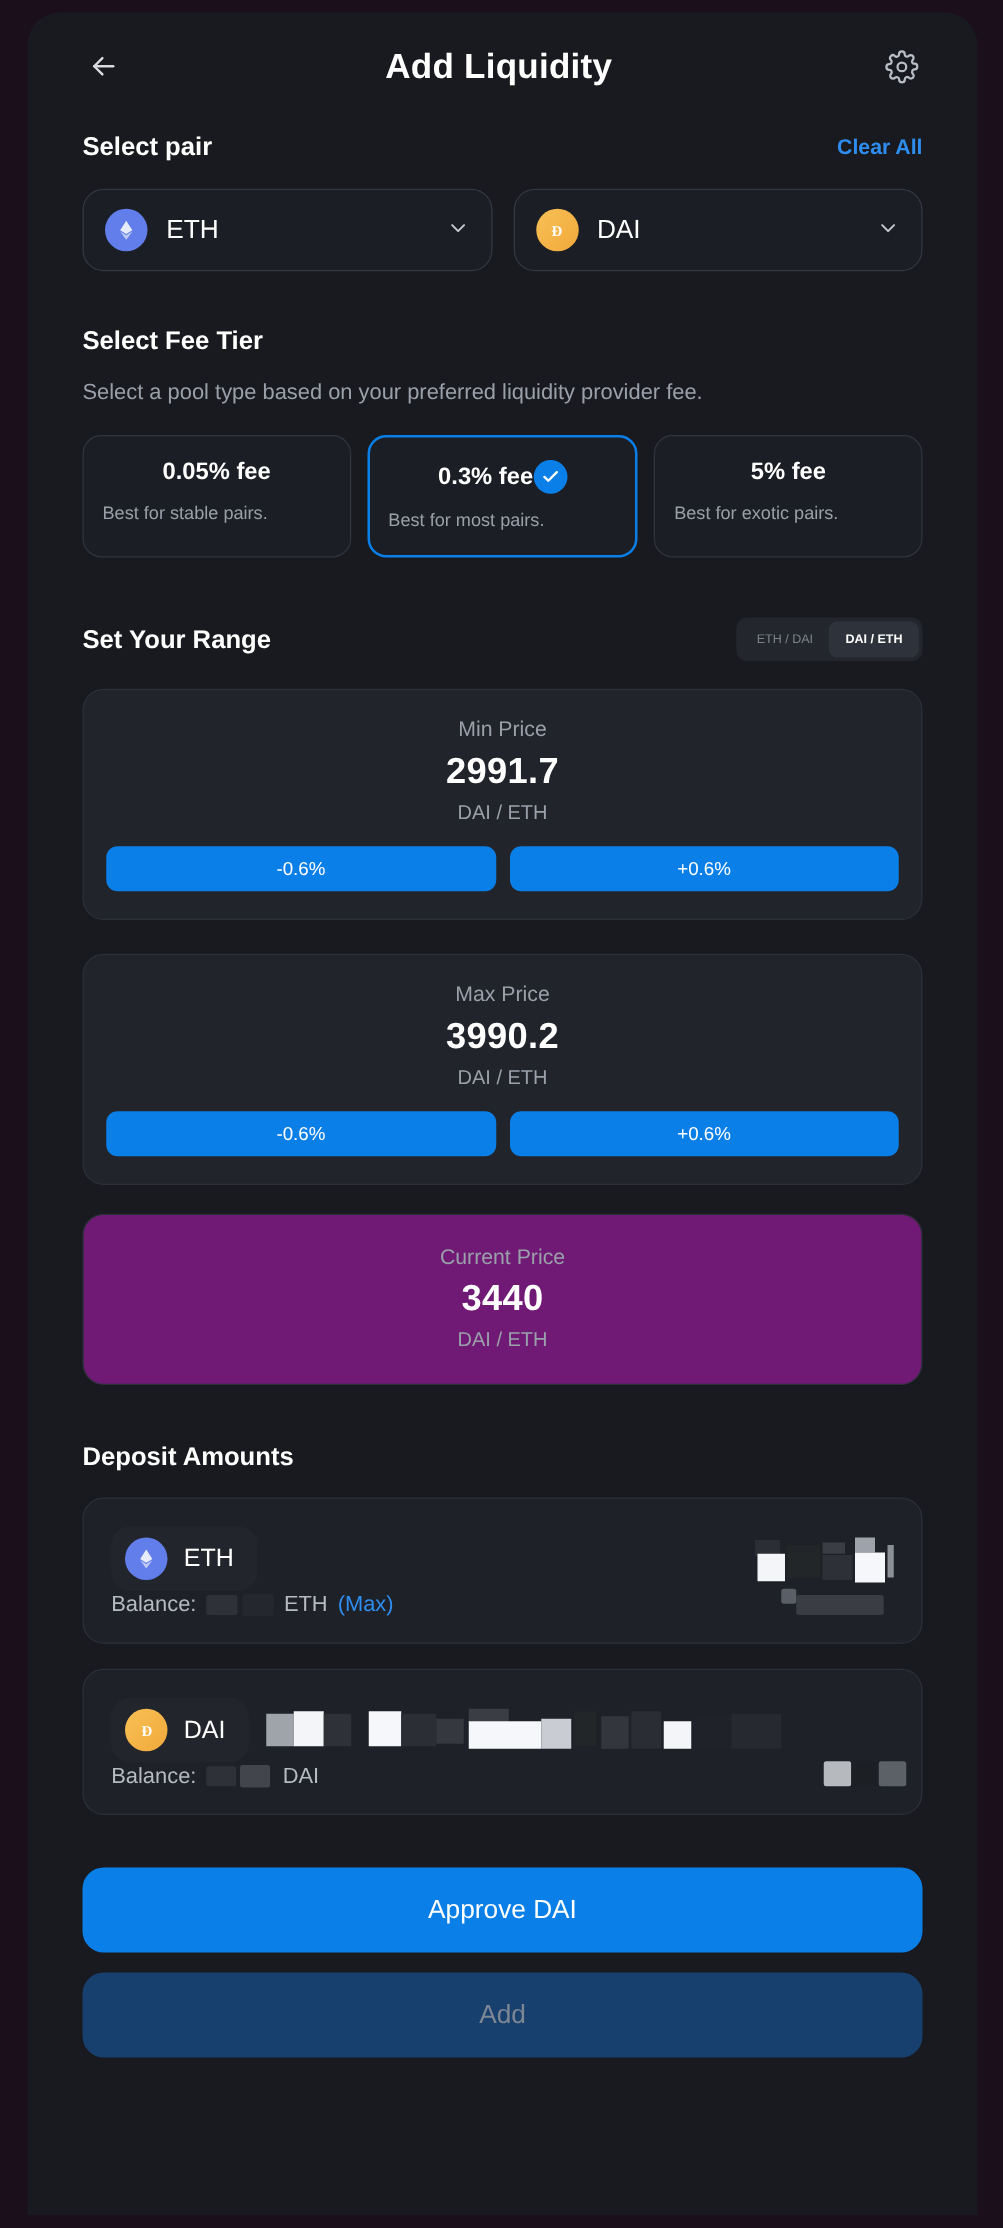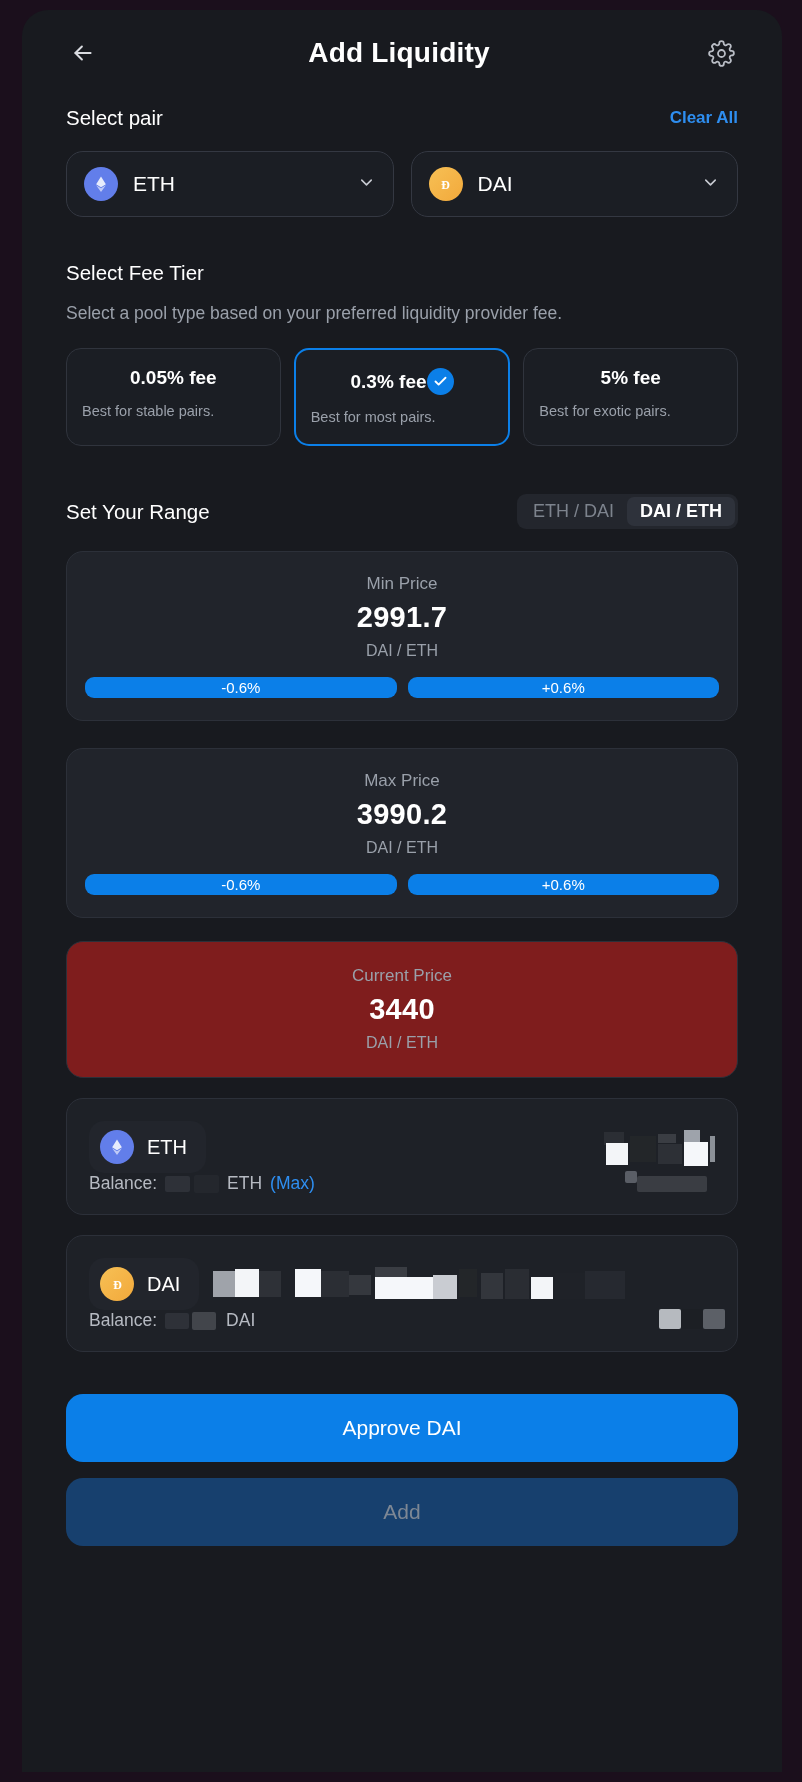--- a/index.html
+++ b/index.html
@@ -47,21 +47,21 @@
   }
 
   
   .section-head {
     display: flex;
     align-items: center;
     justify-content: space-between;
   }
   .section-title {
     font-size: 20.5px;
-    font-weight: 400;
+    font-weight: 700;
     color: #ffffff;
   }
   .link {
     color: #2e8ef0;
     font-size: 17px;
     font-weight: 600;
   }
   .muted {
     color: #9aa0aa;
     font-size: 17.5px;
@@ -150,21 +150,21 @@
     background: #23262d;
     border-radius: 9px;
     padding: 3px;
     height: 35px;
     align-items: center;
   }
   .toggle-opt {
     padding: 0 13px;
     height: 29px;
     line-height: 29px;
-    font-size: 18px;
+    font-size: 10px;
     border-radius: 7px;
     color: #7d838d;
     white-space: nowrap;
   }
   .toggle-opt.active {
     background: #2e323b;
     color: #ffffff;
     font-weight: 600;
   }
 
@@ -199,32 +199,32 @@
     color: #9aa0aa;
     margin-top: 8px;
   }
   .adjust-row {
     display: flex;
     gap: 11px;
     margin-top: 17px;
   }
   .adjust-btn {
     flex: 1;
-    height: 21px;
+    height: 36px;
     background: #0b7fe8;
     border-radius: 9px;
     color: #ffffff;
     font-size: 15px;
     display: flex;
     align-items: center;
     justify-content: center;
   }
   .current-card {
     margin-top: 23px;
-    background: #7f1d1d;
+    background: #701a75;
     border: 1px solid #2c3039;
     border-radius: 17px;
     padding: 24px 18px 25px 18px;
     text-align: center;
   }
 
   
   .deposit-card {
     margin-top: 20px;
     background: #1e2127;
@@ -411,20 +411,21 @@
         </div>
       </div>
     </div>
 
     <div class="current-card">
       <div class="price-label">Current Price</div>
       <div class="price-value">3440</div>
       <div class="price-pair">DAI / ETH</div>
     </div>
 
+    <div class="section-title" style="margin-top:46px;">Deposit Amounts</div>
 
     <div class="deposit-card">
       <div class="deposit-top">
         <div class="token-chip">
           <div class="token-coin coin-eth">
             <svg width="18" height="18" viewBox="0 0 24 24">
               <polygon points="12,2 5.5,12.3 12,16.2 18.5,12.3" fill="#ffffff" opacity="0.85"></polygon>
               <polygon points="12,17.5 5.5,13.6 12,22.5 18.5,13.6" fill="#ffffff" opacity="0.6"></polygon>
             </svg>
           </div>

